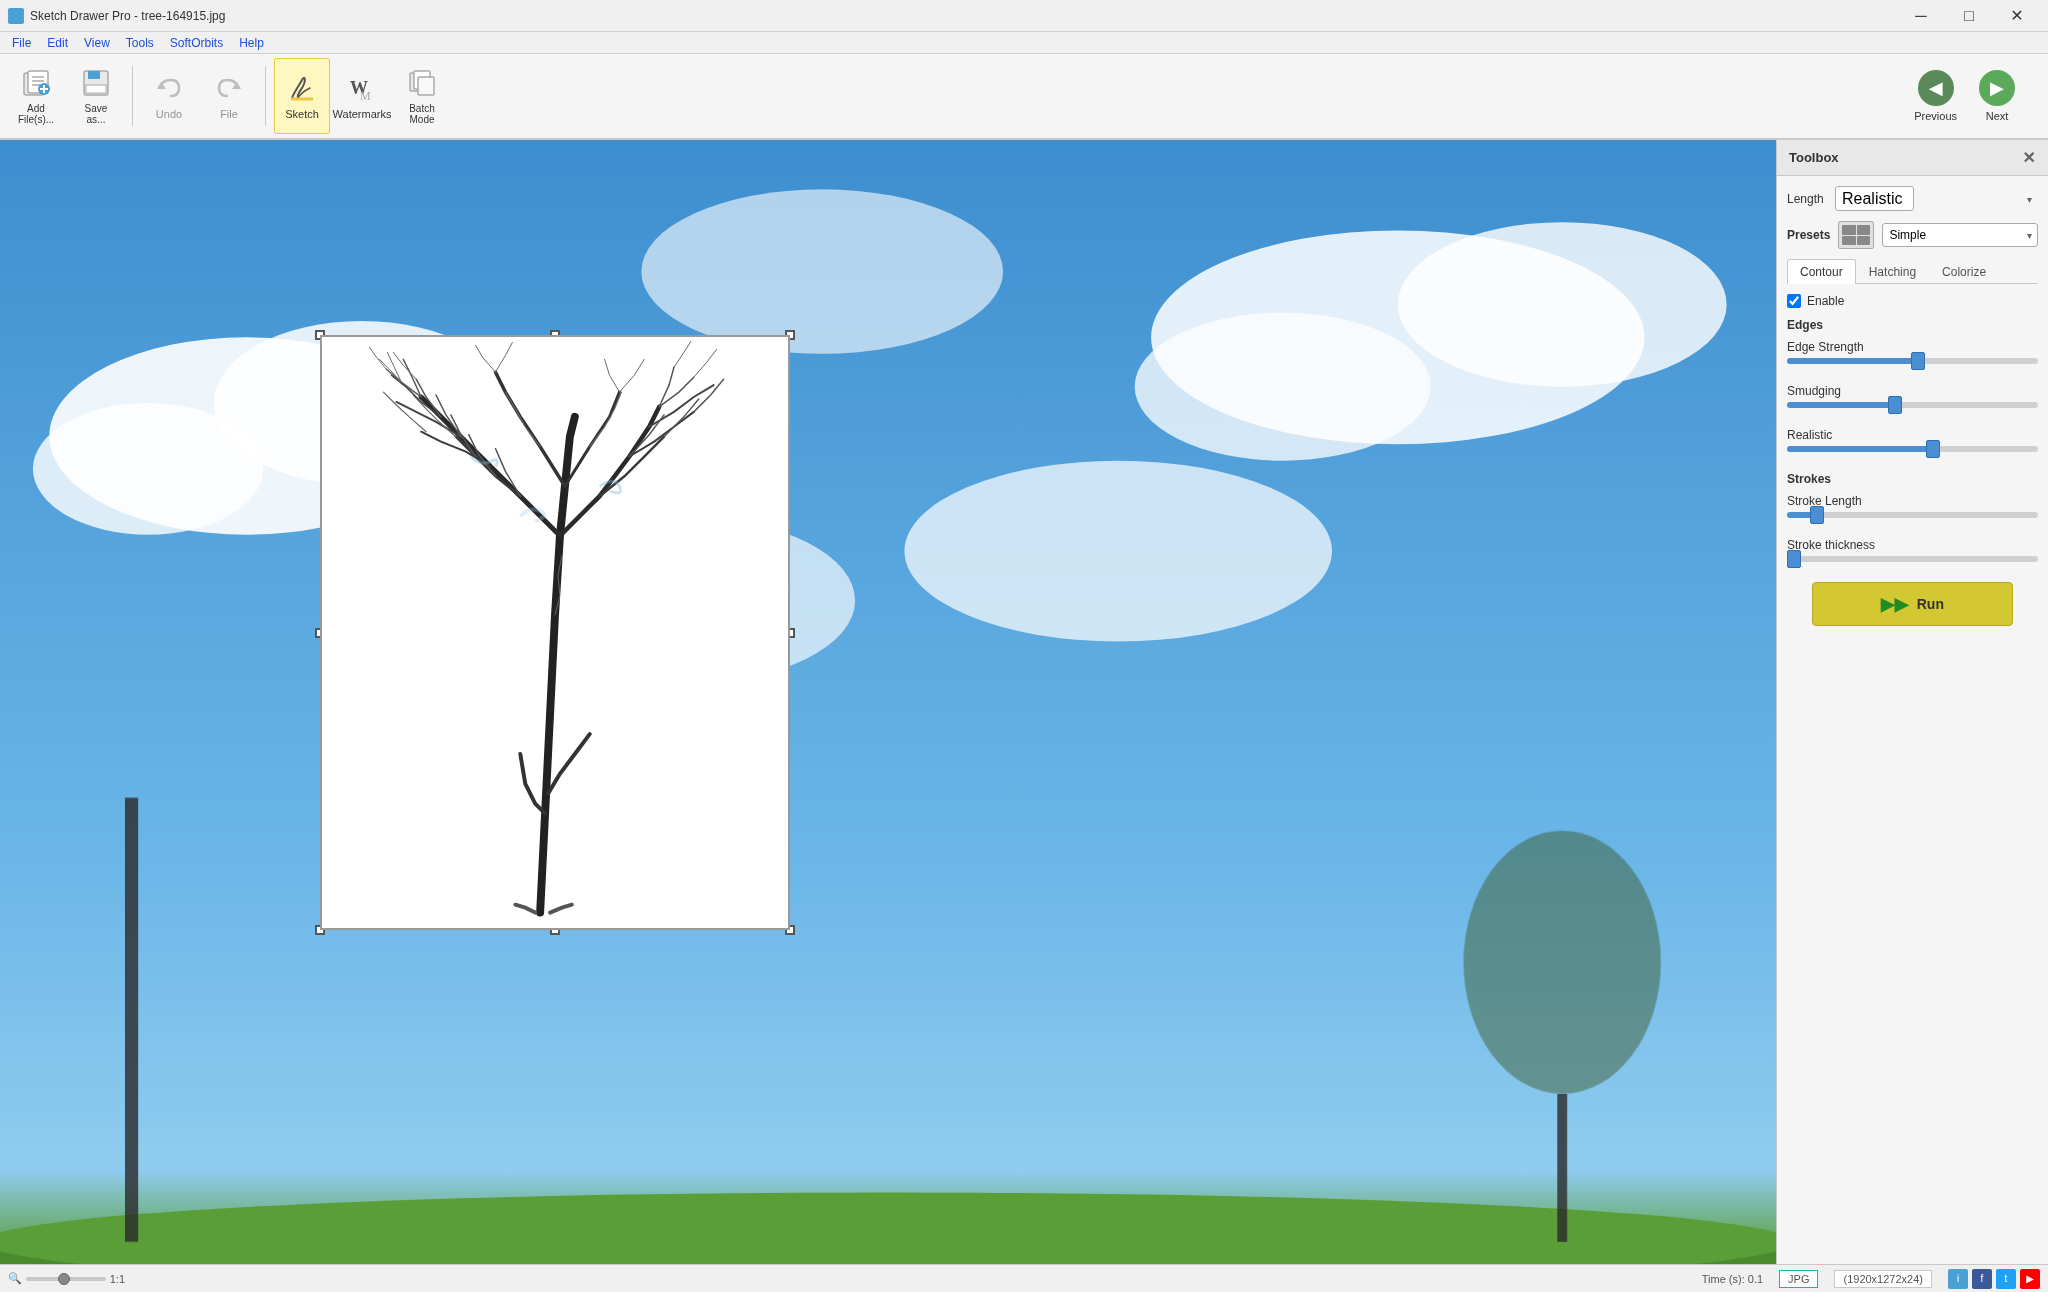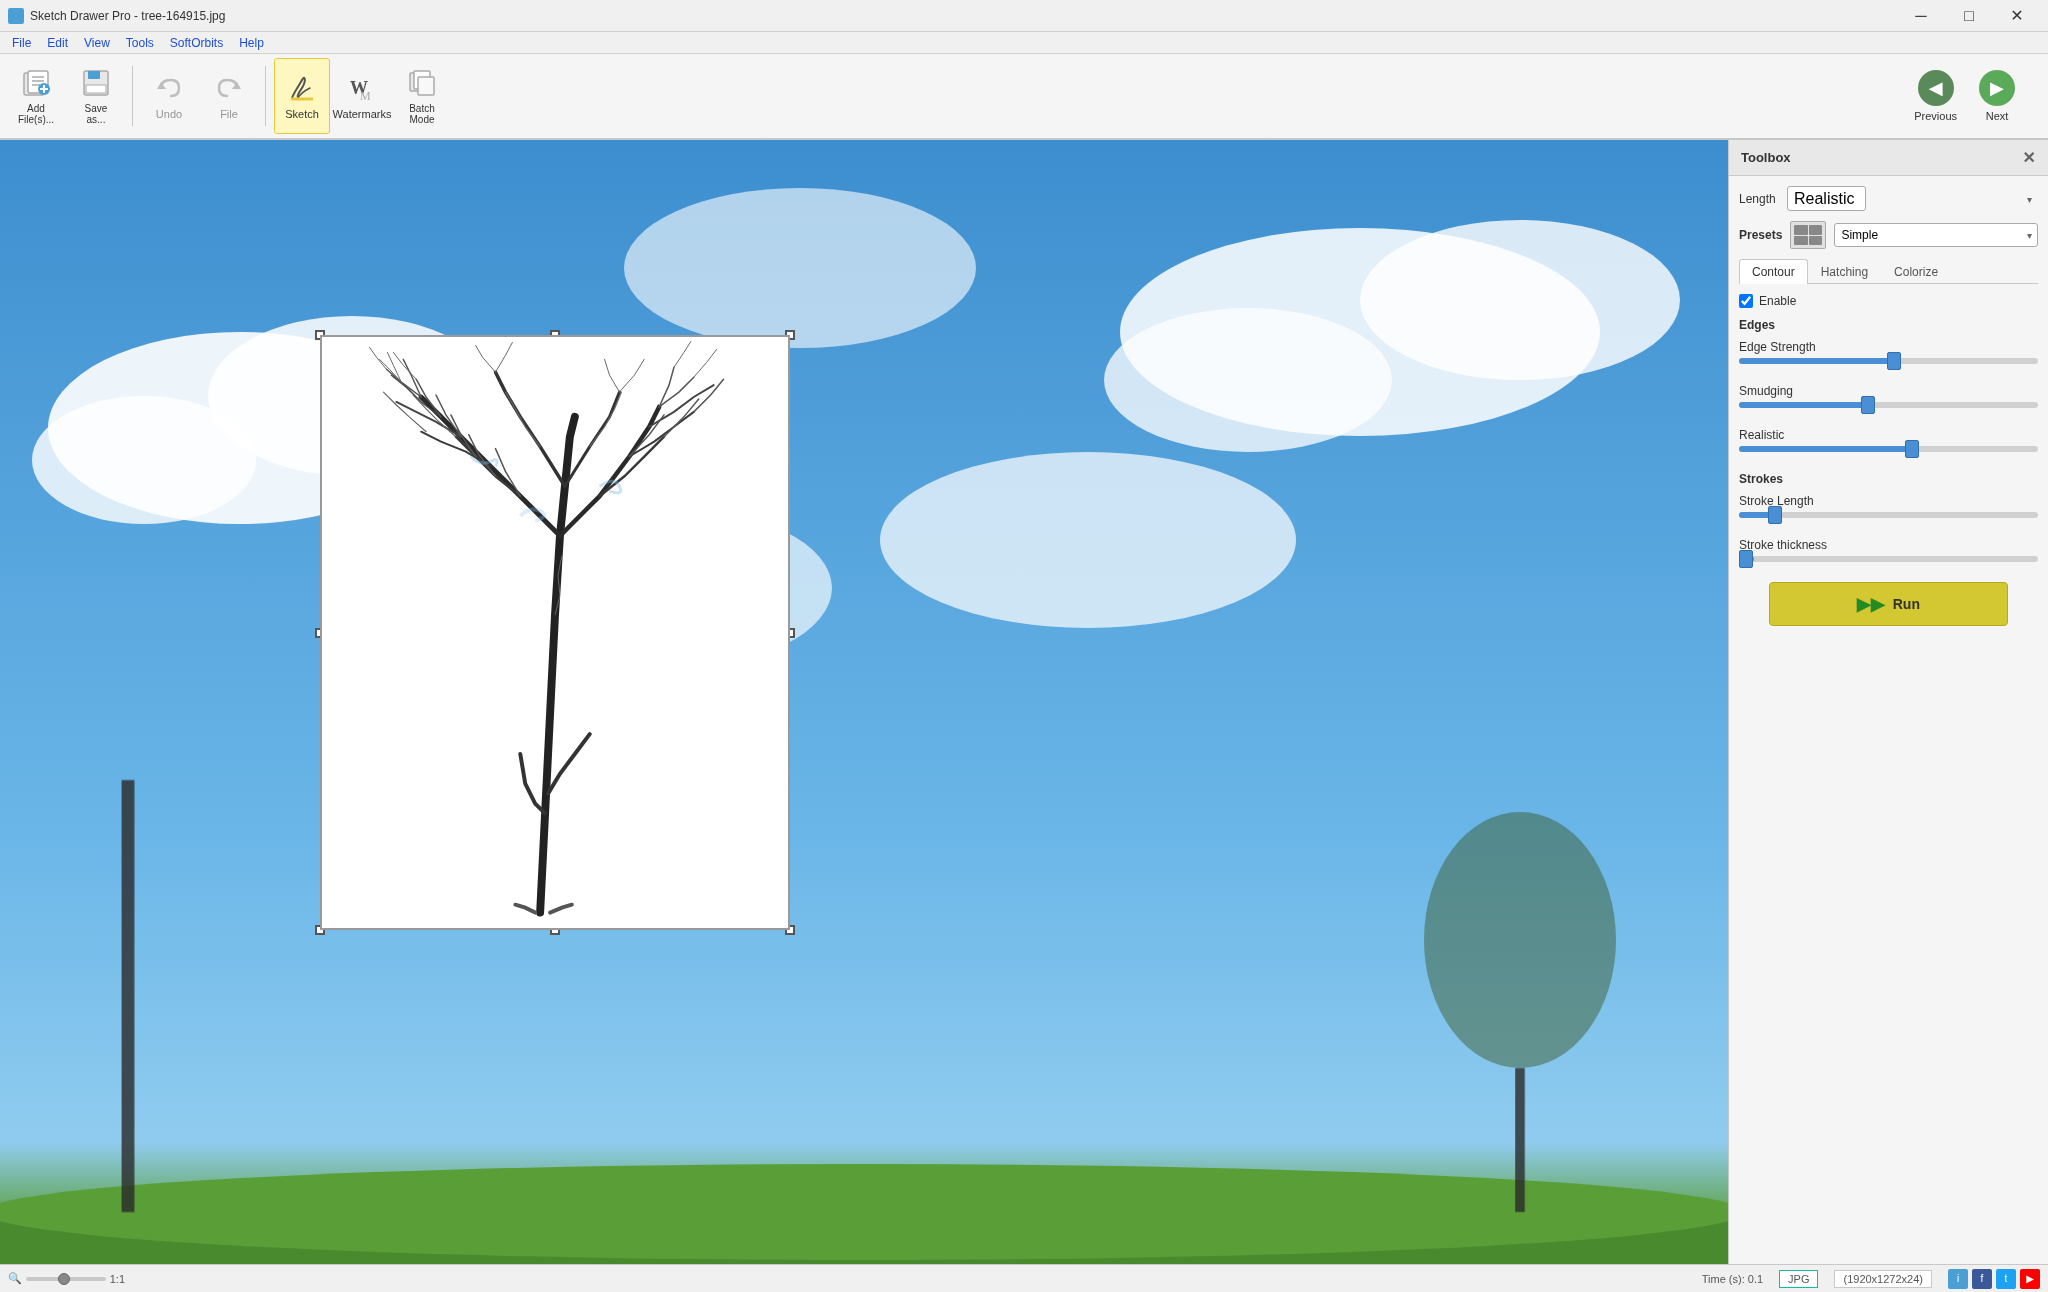--- a/index.html
+++ b/index.html
@@ -124,21 +124,21 @@
     .handle.tr { top: 0; right: 0; }
     .handle.bl { bottom: 0; left: 0; }
     .handle.br { bottom: 0; right: 0; }
     .handle.tm { top: 0; left: 50%; transform: translateX(-50%); }
     .handle.bm { bottom: 0; left: 50%; transform: translateX(-50%); }
     .handle.ml { top: 50%; left: 0; transform: translateY(-50%); }
     .handle.mr { top: 50%; right: 0; transform: translateY(-50%); }
 
     
     .toolbox {
-      width: 320px;
+      width: 272px;
       background: #f5f5f5;
       border-left: 1px solid #c8c8c8;
       display: flex;
       flex-direction: column;
       overflow-y: auto;
     }
     .toolbox-header {
       background: #e8e8e8;
       padding: 8px 12px;
       font-size: 13px;

